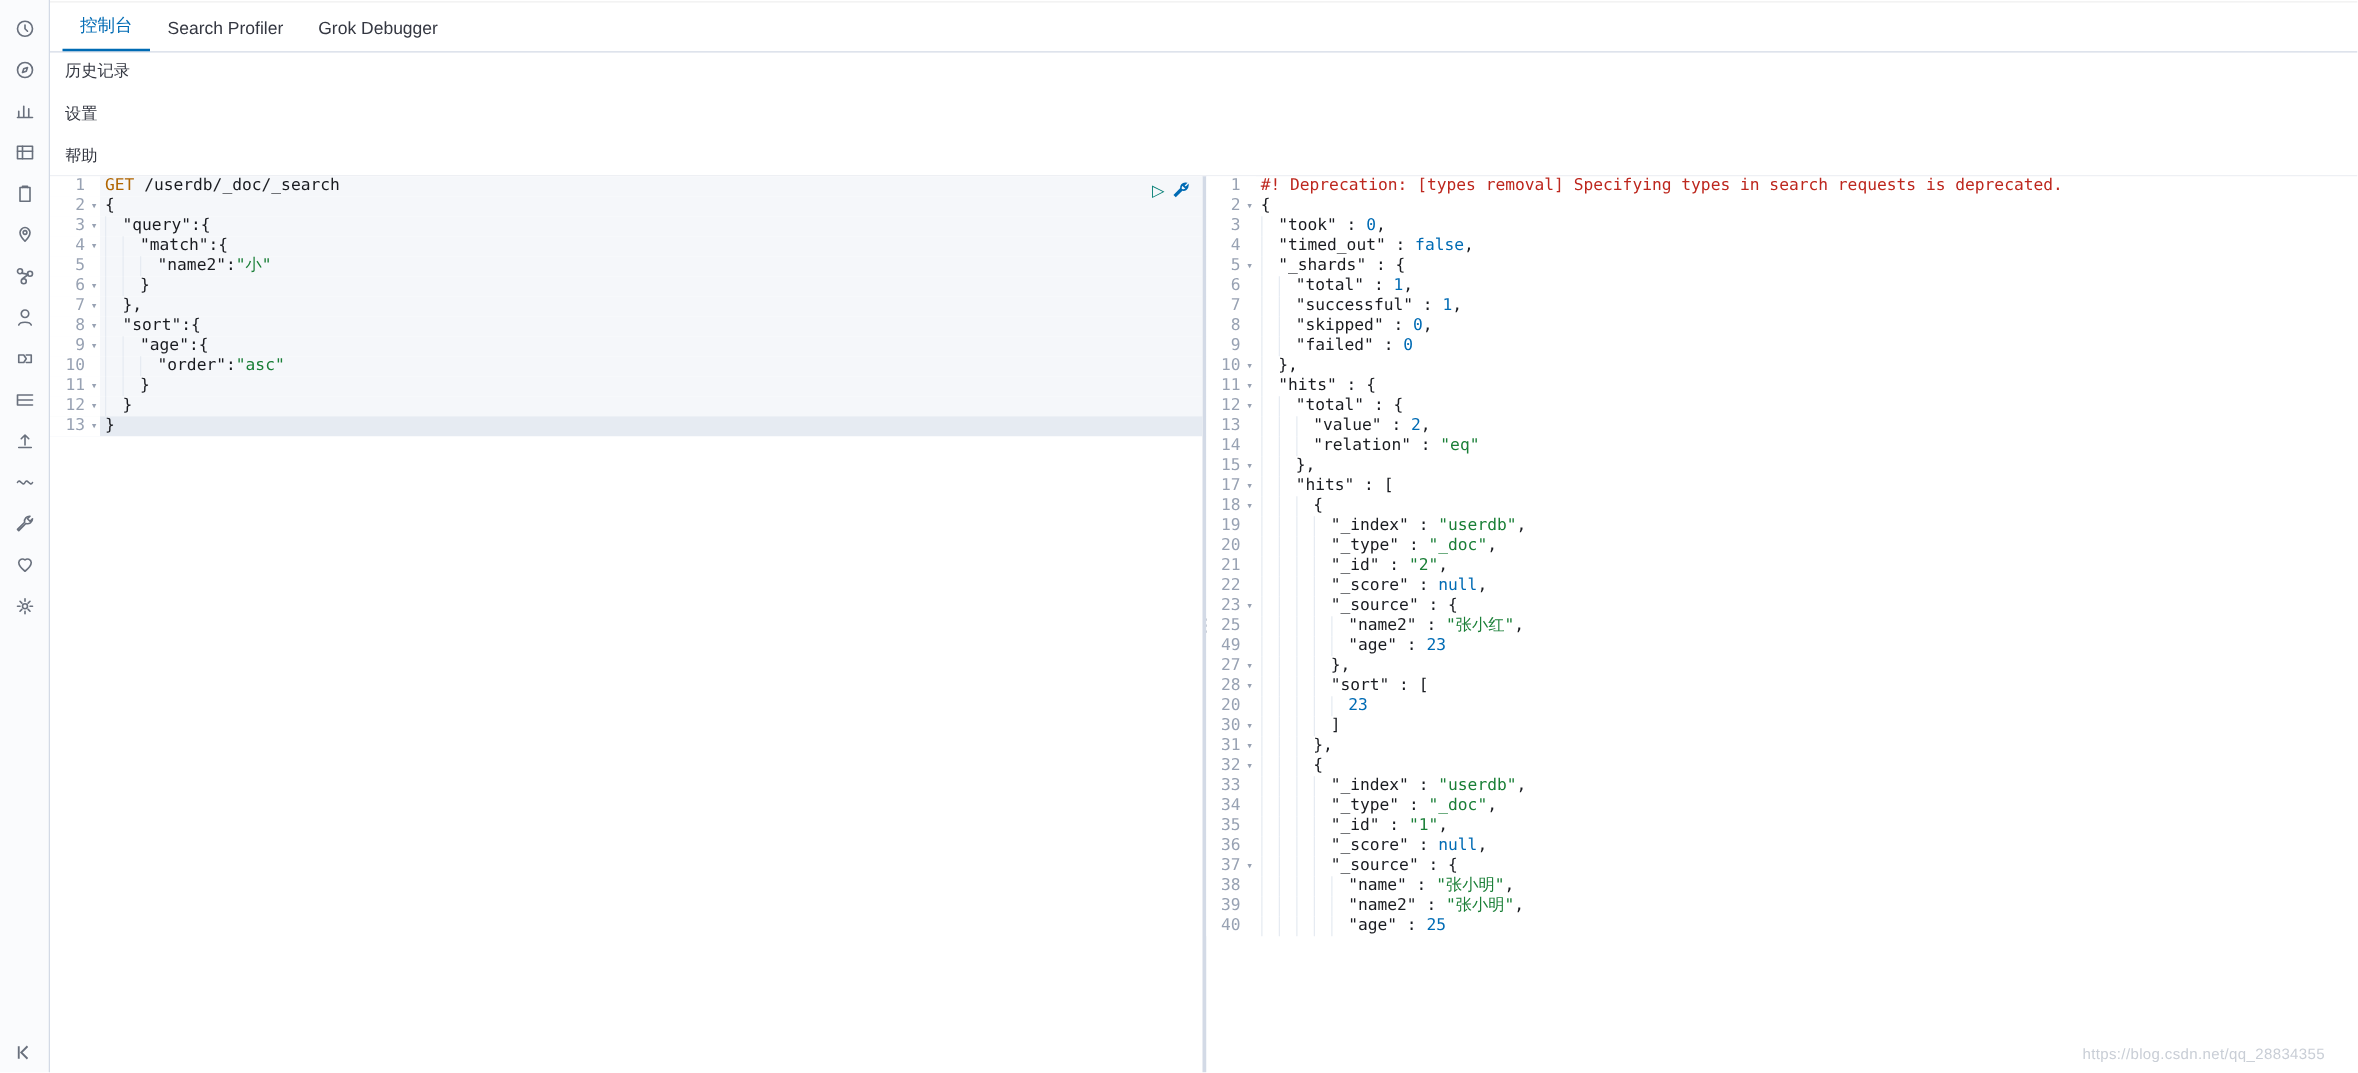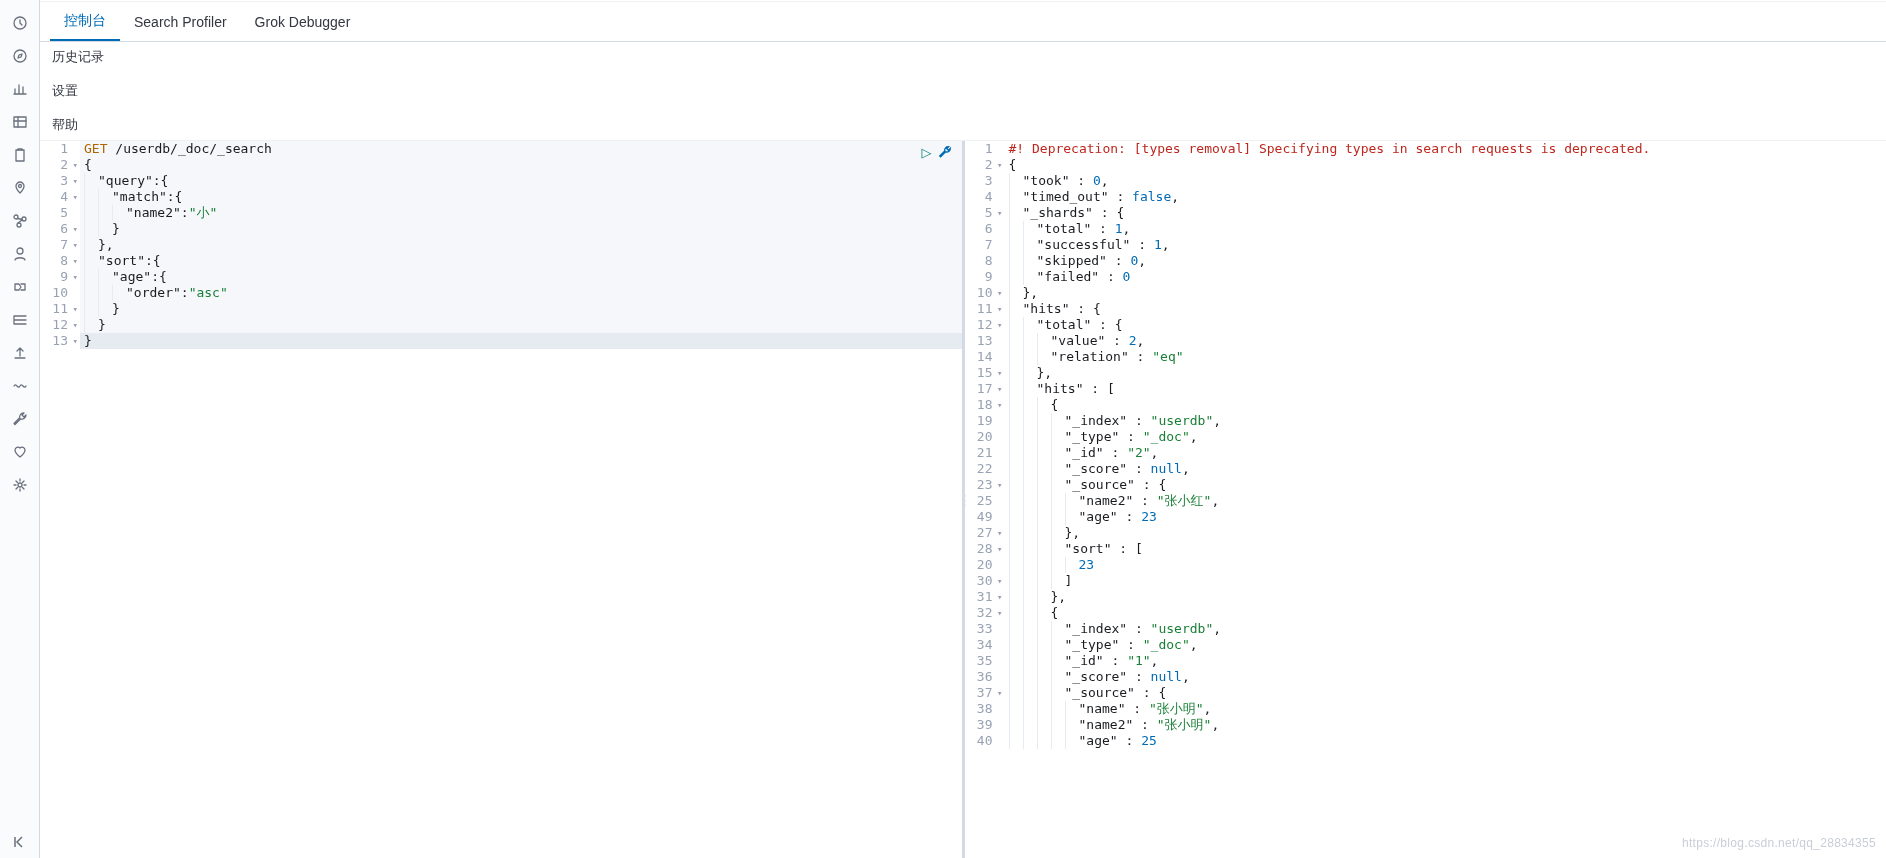--- a/index.html
+++ b/index.html
@@ -81,21 +81,21 @@
   .tk-path   { color:#1a1c21;}
   .tk-key    { color:#1a1c21;}
   .tk-punc   { color:#1a1c21;}
   .tk-strv   { color:#1a7f37;}  
   .tk-num    { color:#006bb4;}
   .tk-bool   { color:#006bb4;}
   .tk-null   { color:#006bb4;}
   .tk-dep    { color:#bd271e;}        
   .tk-indent { display:inline-block; width:14px; border-left:1px solid #e6ebf2; height:16px; vertical-align:top;}
 
-  .watermark { position:fixed; right:10px; bottom:8px; font-size:12px; color:#c9ced6; letter-spacing:.3px;}
+  .watermark { position:fixed; right:26px; bottom:8px; font-size:12px; color:#c9ced6; letter-spacing:.3px;}
 </style>
 </head>
 <body>
 
 <div class="left-nav">
   <div id="nav-icons">
       <div class="nav-icon">
         <svg viewBox="0 0 16 16" fill="none" stroke="currentColor" stroke-width="1.3" stroke-linecap="round" stroke-linejoin="round">
           <circle cx="8" cy="8" r="6"></circle>
           <path d="M8 5v3l2 2"></path>

